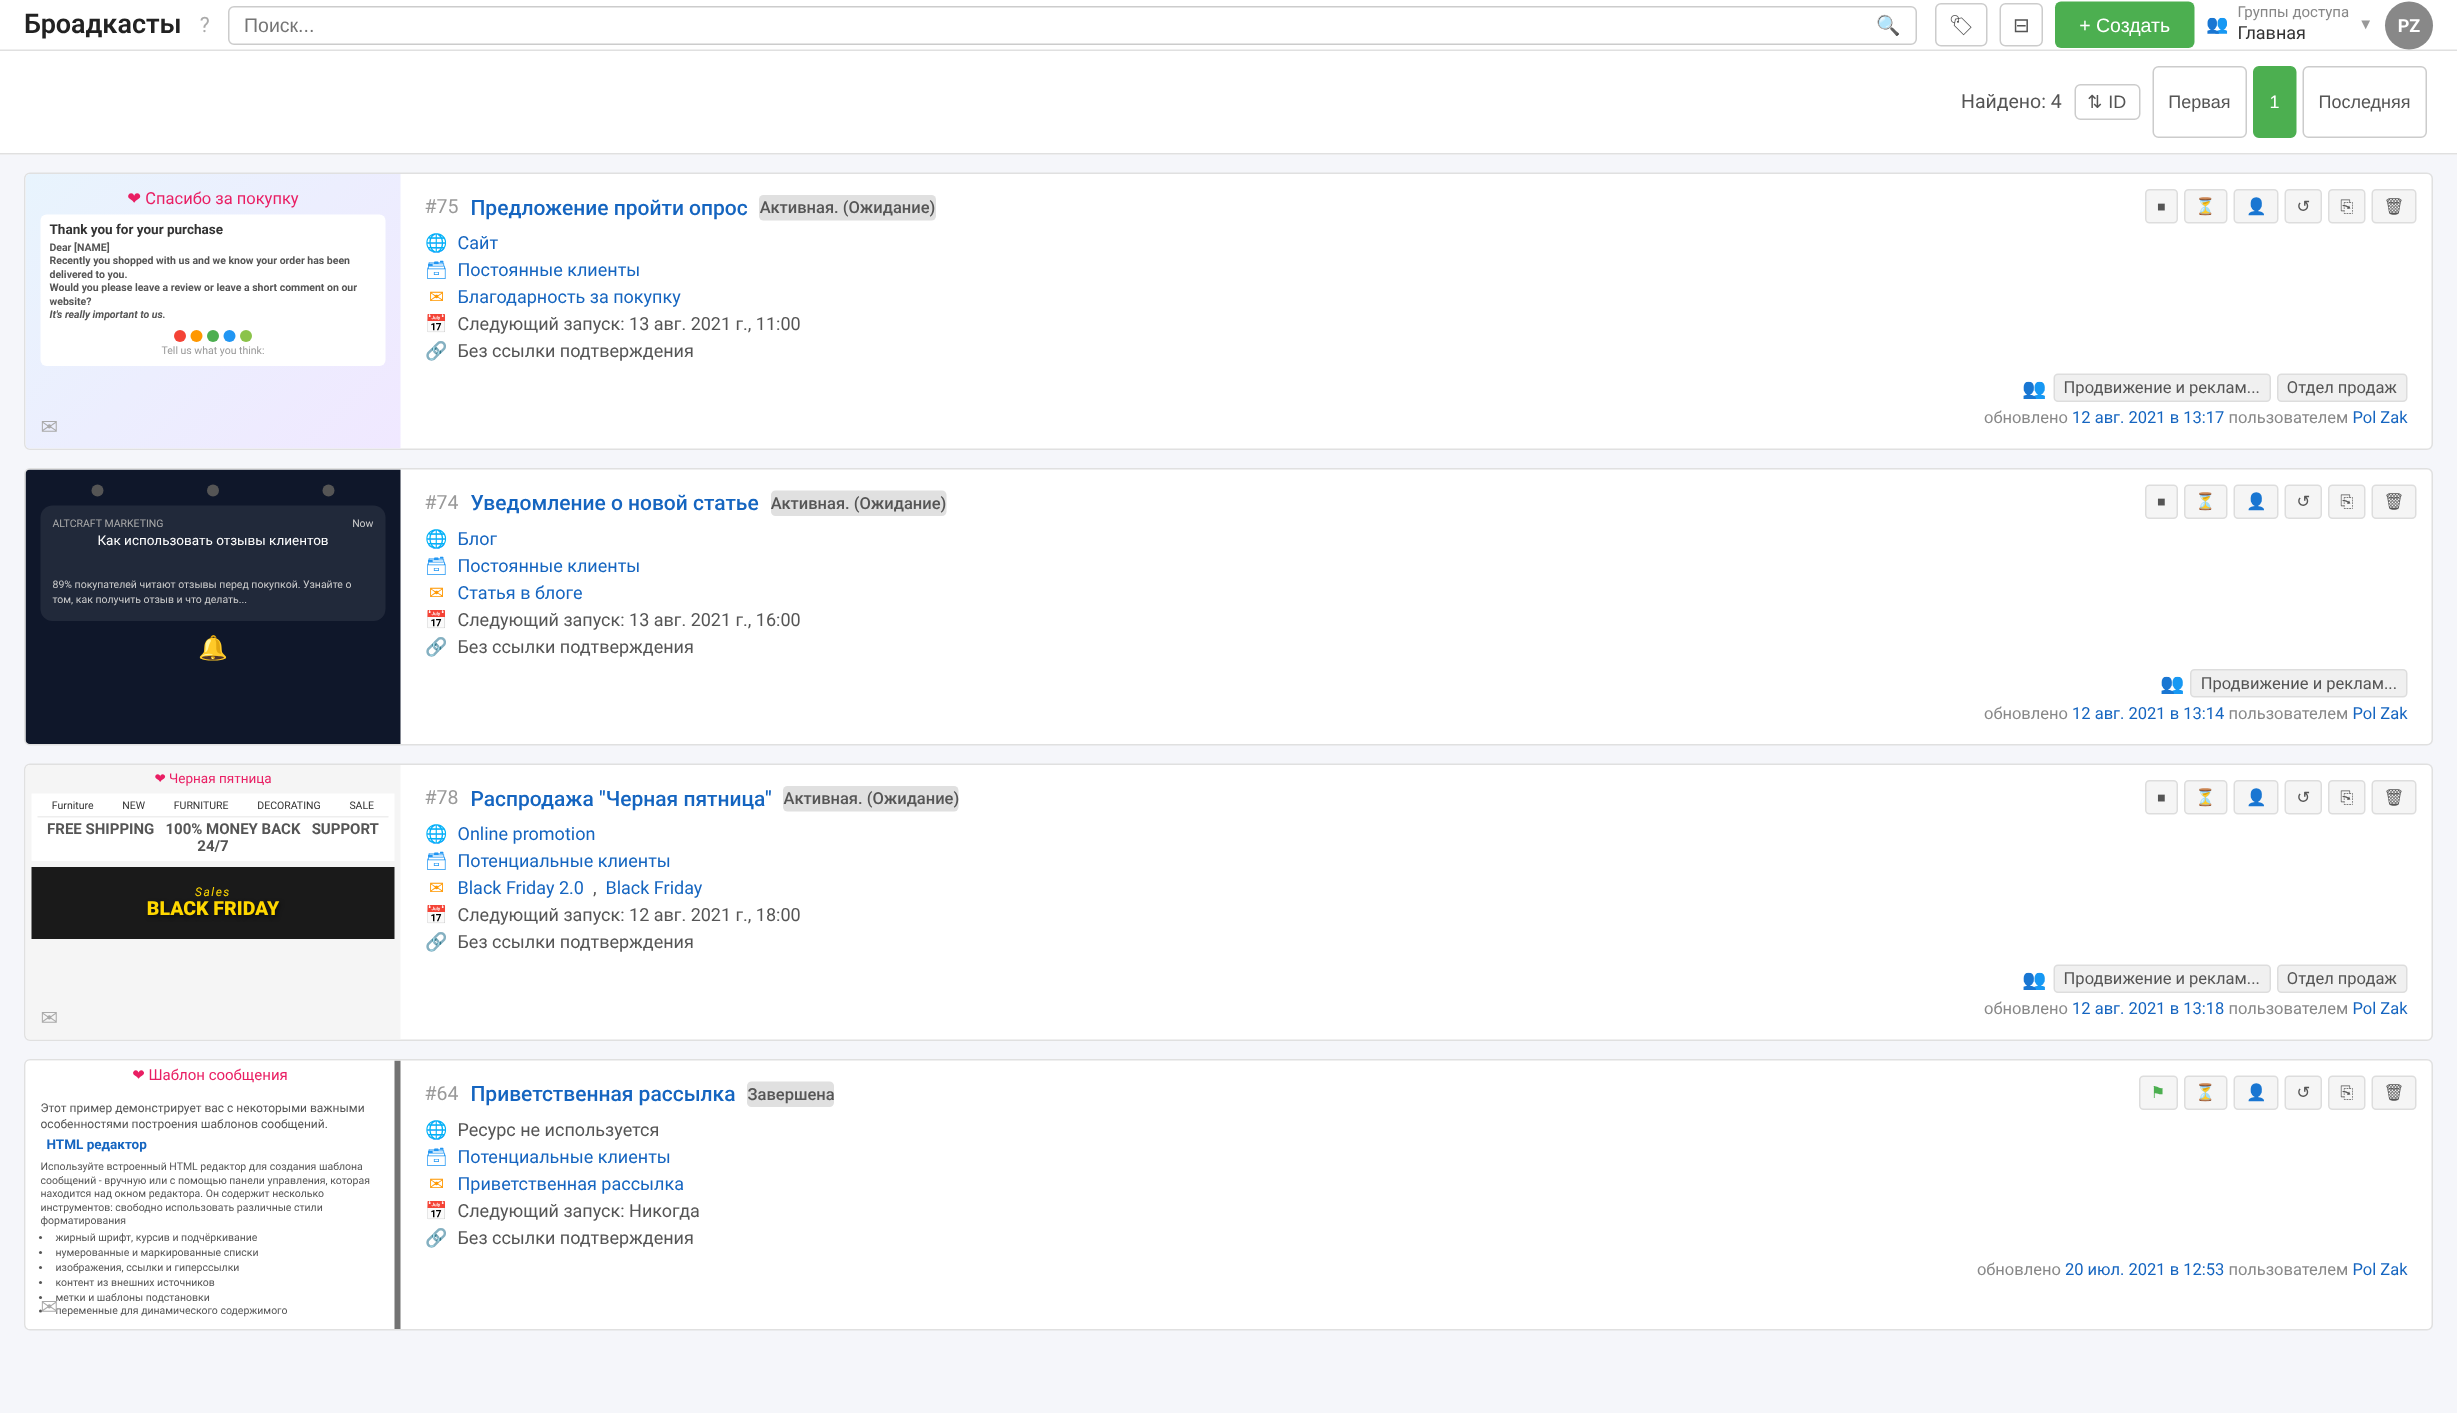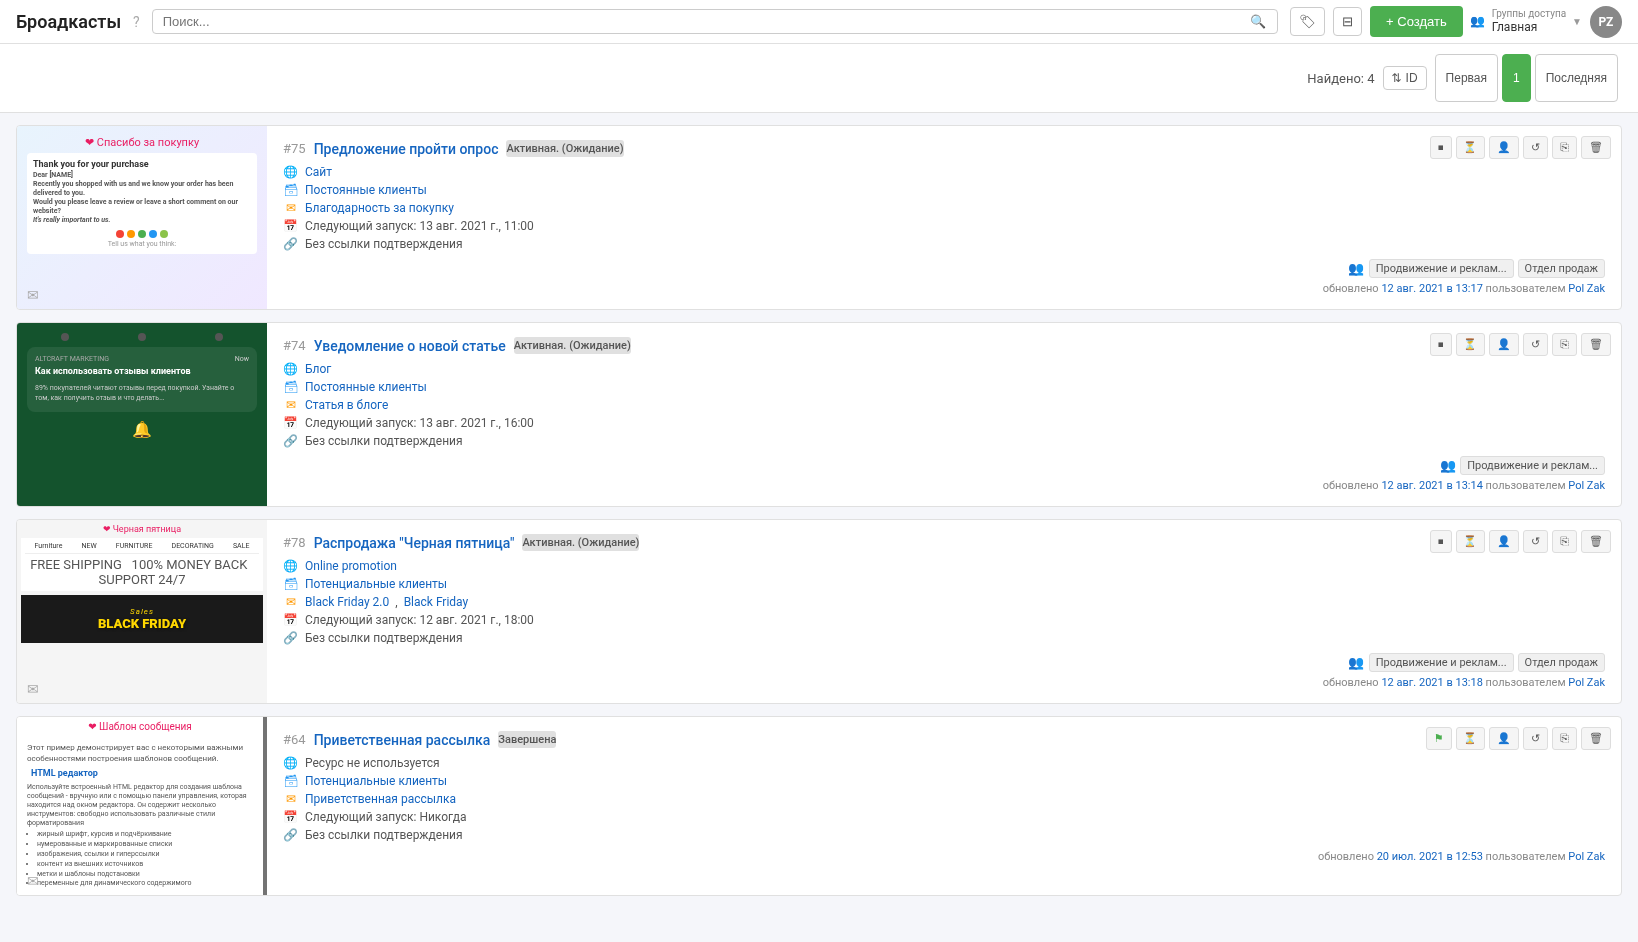--- a/index.html
+++ b/index.html
@@ -5,21 +5,21 @@
     * { box-sizing: border-box; margin: 0; padding: 0; }
     body { font-family: -apple-system, BlinkMacSystemFont, 'Segoe UI', Roboto, sans-serif; background: #f5f6fa; color: #333; font-size: 13px; }
 
     
     .header {
       display: flex;
       align-items: center;
       background: #fff;
       border-bottom: 1px solid #e0e0e0;
       padding: 0 16px;
-      height: 44px;
+      height: 34px;
       gap: 12px;
     }
     .header-title {
       font-size: 18px;
       font-weight: 600;
       color: #222;
       white-space: nowrap;
     }
     .header-help-icon {
       color: #aaa;
@@ -383,29 +383,29 @@
             <a class="updated-date">12 авг. 2021 в 13:17</a>
             <span> пользователем </span>
             <a class="updated-user">Pol Zak</a>
           </div>
         </div>
       </div>
     </div>
   </div>
 
   <div class="broadcast-card">
-    <div class="card-preview preview-2" style="background:#14532d;display:flex;flex-direction:column;justify-content:flex-start;padding:10px;">
+    <div class="card-preview preview-2" style="background:#0f172a;display:flex;flex-direction:column;justify-content:flex-start;padding:10px;">
       <div style="display:flex;justify-content:space-around;margin-bottom:6px;">
         <div style="width:8px;height:8px;border-radius:50%;background:#555;"></div>
         <div style="width:8px;height:8px;border-radius:50%;background:#555;"></div>
         <div style="width:8px;height:8px;border-radius:50%;background:#555;"></div>
       </div>
       <div style="background:rgba(255,255,255,0.08);border-radius:8px;padding:8px;color:#fff;">
         <div style="font-size:7px;color:#aaa;margin-bottom:3px;">ALTCRAFT MARKETING <span style="color:#ccc;float:right;">Now</span></div>
-        <div style="font-size:9px;font-weight:bold;margin-bottom:8px;">Как использовать отзывы клиентов</div>
+        <div style="font-size:9px;font-weight:normal;margin-bottom:20px;text-align:center;">Как использовать отзывы клиентов</div>
         <div style="font-size:7px;color:#ccc;line-height:1.4;">89% покупателей читают отзывы перед покупкой. Узнайте о том, как получить отзыв и что делать...</div>
       </div>
       <div style="text-align:center;margin-top:8px;font-size:16px;color:#ccc;">🔔</div>
     </div>
     <div class="card-body">
       <div class="card-actions">
         <button class="action-btn">⏹</button>
         <button class="action-btn">⏳</button>
         <button class="action-btn">👤</button>
         <button class="action-btn">↺</button>
@@ -461,21 +461,21 @@
     <div class="card-preview preview-3" style="background:#f5f5f5;position:relative;">
       <div style="font-size:9px;color:#e91e63;text-align:center;padding:4px 8px;">❤ Черная пятница</div>
       <div style="background:#fff;margin:0 4px 4px;padding:4px;">
         <div style="display:flex;justify-content:space-around;font-size:7px;color:#333;border-bottom:1px solid #eee;padding-bottom:3px;margin-bottom:3px;">
           <span>Furniture</span>
             <span>NEW</span>
             <span>FURNITURE</span>
             <span>DECORATING</span>
             <span>SALE</span>
         </div>
-        <div style="font-size:13px;color:#555;text-align:center;">FREE SHIPPING &nbsp; 100% MONEY BACK &nbsp; SUPPORT 24/7</div>
+        <div style="font-size:10px;color:#555;text-align:center;font-weight:bold;">FREE SHIPPING &nbsp; 100% MONEY BACK &nbsp; SUPPORT 24/7</div>
       </div>
       <div style="background:#1a1a1a;margin:0 4px;padding:12px 8px;text-align:center;">
         <div style="color:#ffd700;font-size:8px;letter-spacing:1px;font-style:italic;">Sales</div>
         <div style="color:#ffd700;font-size:13px;font-weight:900;text-shadow:1px 1px 3px rgba(0,0,0,0.5);">BLACK FRIDAY</div>
       </div>
       <div style="position:absolute;bottom:6px;left:10px;color:#aaa;font-size:14px;">✉</div>
     </div>
     <div class="card-body">
       <div class="card-actions">
         <button class="action-btn">⏹</button>

